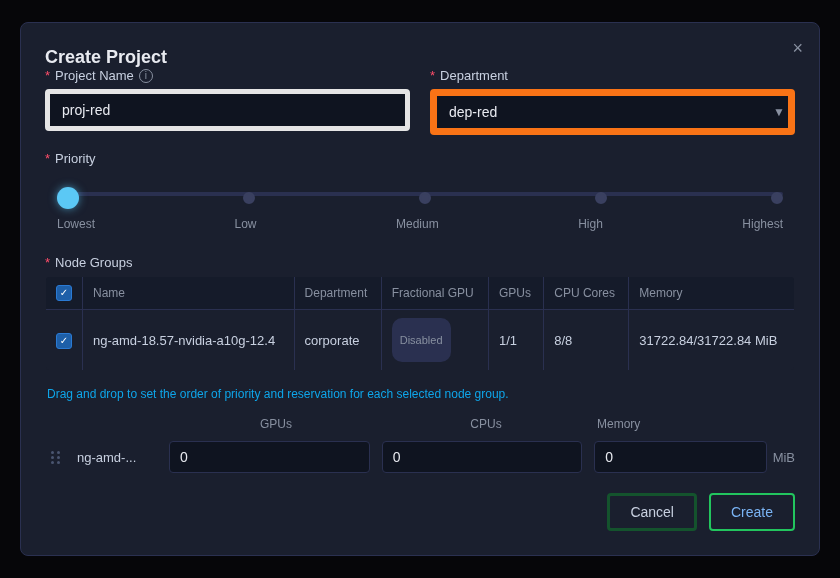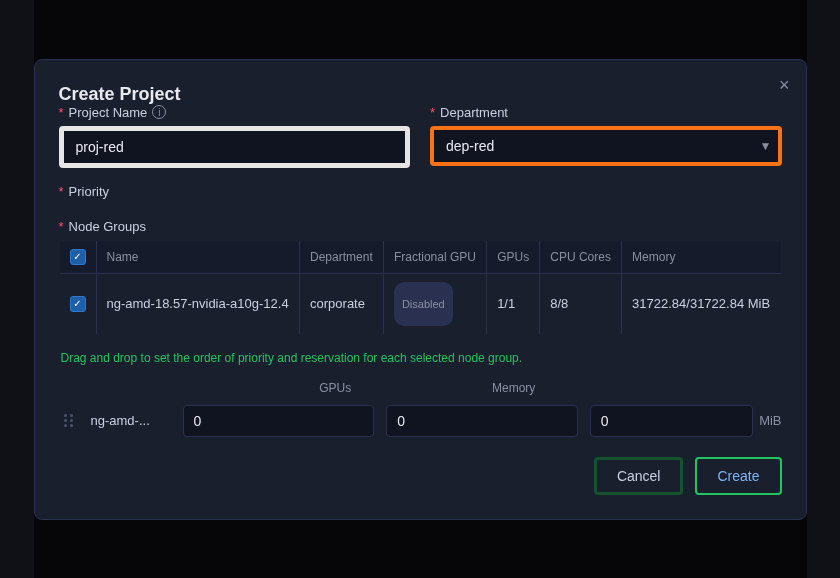--- a/index.html
+++ b/index.html
@@ -7,21 +7,21 @@
       width: 840px;
       height: 578px;
       background: #0f1117;
       display: flex;
       align-items: center;
       justify-content: center;
       font-family: -apple-system, BlinkMacSystemFont, 'Segoe UI', sans-serif;
     }
 
     .overlay {
-      width: 773px;
+      width: 840px;
       height: 578px;
       background: rgba(0,0,0,0.6);
       display: flex;
       align-items: center;
       justify-content: center;
     }
 
     .modal {
       background: #1a1f2e;
       border: 1px solid #2a3050;
@@ -97,21 +97,21 @@
       font-size: 14px;
       padding: 8px 12px;
       outline: none;
     }
 
     .select-wrapper {
       position: relative;
     }
     .select-wrapper select {
       background: #0f1420;
-      border: 4px solid #f97316;
+      border: 7px solid #f97316;
       border-radius: 4px;
       color: #e8eaf0;
       font-size: 14px;
       padding: 8px 32px 8px 12px;
       outline: none;
       width: 100%;
       appearance: none;
       cursor: pointer;
     }
     .select-arrow {
@@ -259,21 +259,21 @@
       background: #2a3050;
       color: #8890a0;
       font-size: 11px;
       padding: 16px 8px;
       border-radius: 10px;
       display: inline-block;
     }
 
     .drag-info {
       font-size: 12px;
-      color: #22c55e;
+      color: #0ea5e9;
       margin-bottom: 16px;
       padding: 0 2px;
     }
 
     .allocation-section {
       margin-bottom: 20px;
     }
 
     .allocation-row {
       display: flex;
@@ -413,20 +413,39 @@
           <span class="select-arrow">▼</span>
         </div>
       </div>
     </div>
 
     
     <div class="priority-section">
       <div class="form-label">
         <span class="required-star">*</span>
         <span>Priority</span>
+      </div>
+      <div class="priority-slider-container">
+        <div class="priority-track">
+          <div class="priority-track-fill"></div>
+        </div>
+        <div class="priority-dots">
+          <div class="priority-dot active"></div>
+          <div class="priority-dot"></div>
+          <div class="priority-dot"></div>
+          <div class="priority-dot"></div>
+          <div class="priority-dot"></div>
+        </div>
+        <div class="priority-labels">
+          <span class="priority-label">Lowest</span>
+          <span class="priority-label">Low</span>
+          <span class="priority-label">Medium</span>
+          <span class="priority-label">High</span>
+          <span class="priority-label">Highest</span>
+        </div>
       </div>
     </div>
 
     
     <div class="node-groups-section">
       <div class="form-label">
         <span class="required-star">*</span>
         <span>Node Groups</span>
       </div>
       <table class="node-groups-table">
@@ -465,20 +484,21 @@
       </table>
     </div>
 
     
     <p class="drag-info">Drag and drop to set the order of priority and reservation for each selected node group.</p>
 
     
     <div class="alloc-headers">
       <div style="width:80px"></div>
       <div class="alloc-col-header">GPUs</div>
+      <div class="alloc-col-header">CPUs</div>
       <div class="alloc-col-header" style="flex:1; display:flex; align-items:center; gap:6px;">
         <span>Memory</span>
       </div>
     </div>
 
     
     <div class="allocation-section">
       <div class="allocation-row">
         <div class="drag-handle">
           <div class="drag-handle-dot-row">

